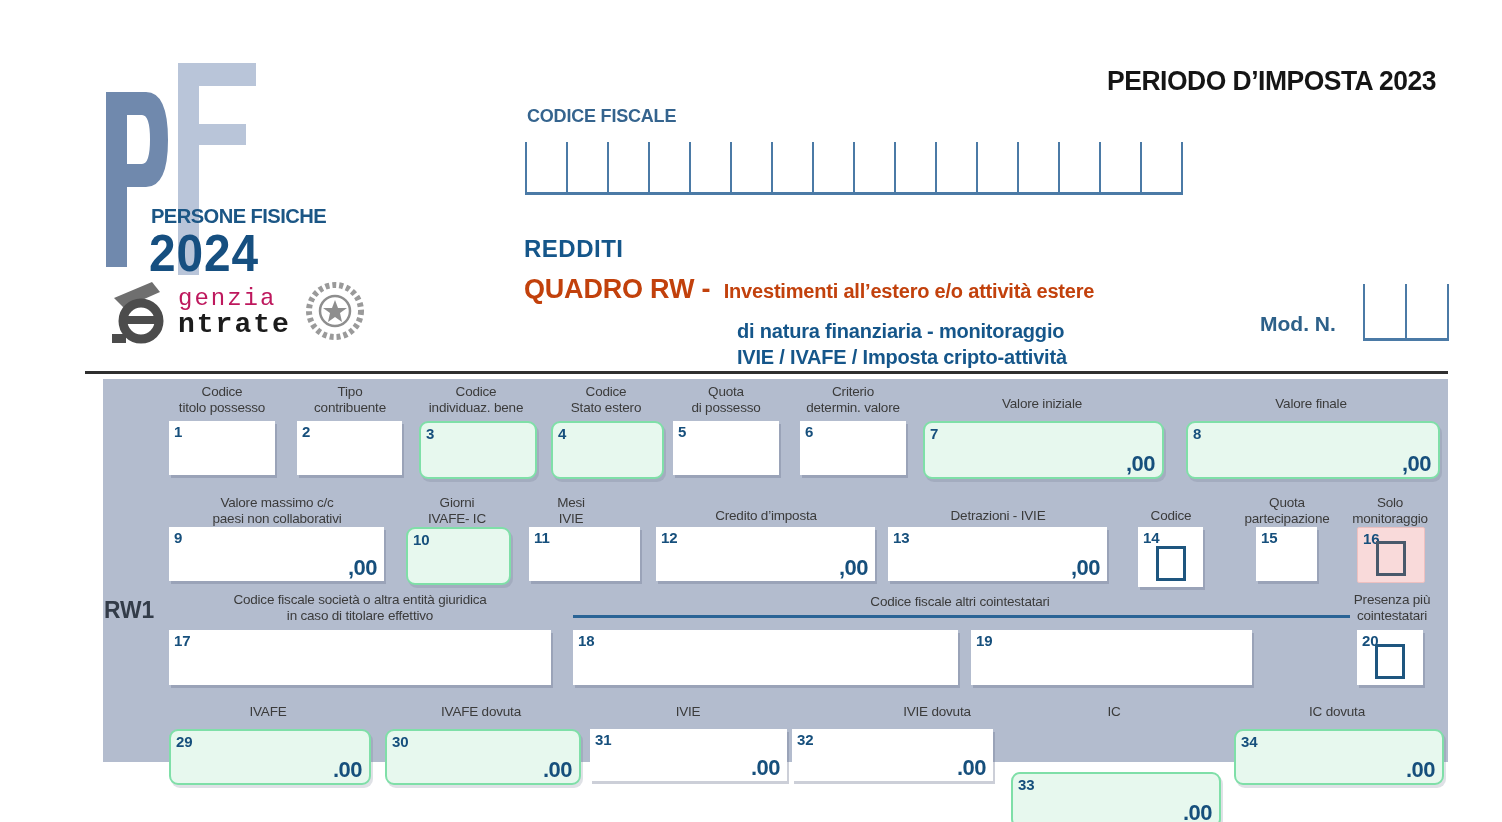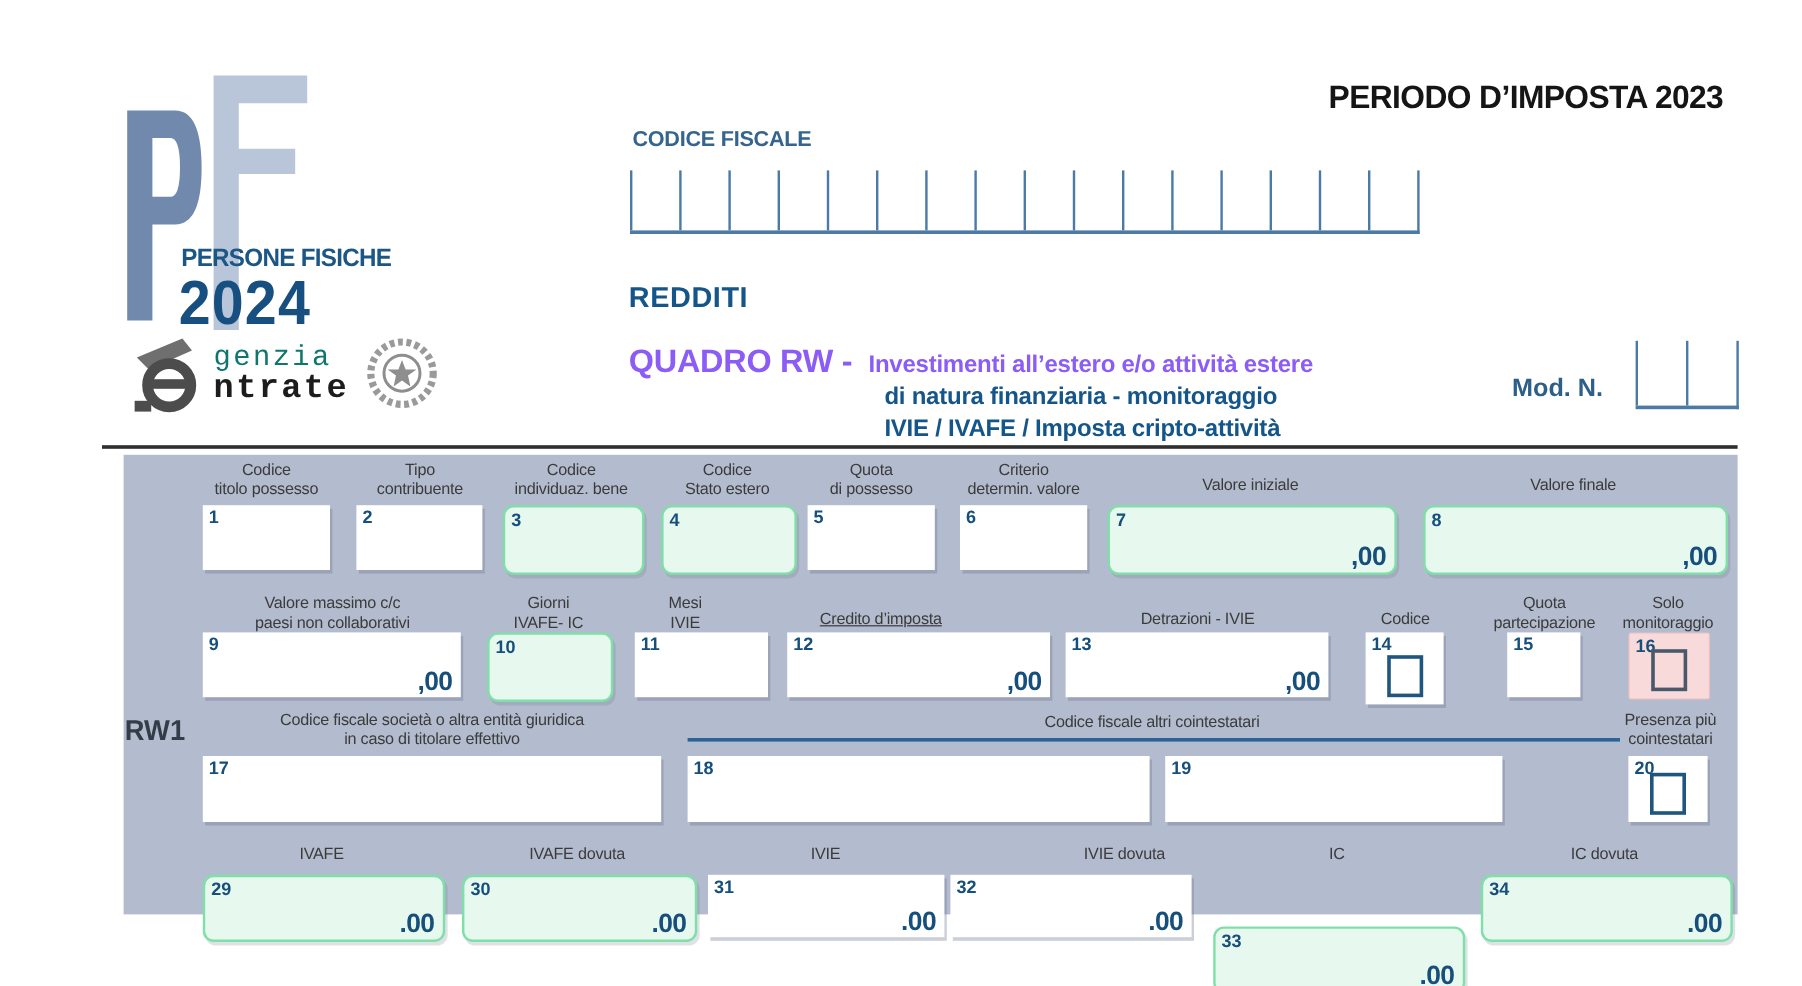--- a/index.html
+++ b/index.html
@@ -7,33 +7,33 @@
           font-family:"Liberation Sans",sans-serif;-webkit-font-smoothing:antialiased;}
   .abs{position:absolute;}
 
   
   .pf-svg{position:absolute;left:100px;top:60px;}
   .pf-name{position:absolute;left:151px;top:204px;font-weight:bold;font-size:21px;color:#1b5685;
            letter-spacing:-0.6px;transform:scaleX(.96);transform-origin:left top;white-space:nowrap;}
   .pf-year{position:absolute;left:149px;top:227px;font-weight:bold;font-size:52px;line-height:1;
            color:#164f80;letter-spacing:1px;transform:scaleX(.92);transform-origin:left top;}
   .ag-top{position:absolute;left:178px;top:285px;font-family:"Liberation Mono",monospace;
-          font-size:24px;color:#0f766e;letter-spacing:2px;}
+          font-size:24px;color:#be185d;letter-spacing:2px;}
   .ag-bottom{position:absolute;left:178px;top:309px;font-family:"Liberation Mono",monospace;
           font-size:28px;font-weight:bold;color:#1c1c1c;letter-spacing:2px;}
 
   
   .periodo{position:absolute;left:1066px;top:66px;width:370px;text-align:right;font-weight:bold;
            font-size:27px;color:#151515;letter-spacing:-0.5px;transform:scaleX(.98);transform-origin:right top;}
   .cf-label{position:absolute;left:527px;top:106px;font-weight:bold;font-size:18px;color:#35648e;
             letter-spacing:-0.2px;}
   .comb{position:absolute;display:flex;border-bottom:3px solid #4b7aa6;border-right:2px solid #4b7aa6;}
   .comb .cell{flex:1;border-left:2px solid #4b7aa6;}
   .redditi{position:absolute;left:524px;top:235px;font-weight:bold;font-size:24px;color:#15568a;letter-spacing:.5px;}
-  .quadro-row{position:absolute;left:524px;top:286px;white-space:nowrap;color:#8b5cf6;}
+  .quadro-row{position:absolute;left:524px;top:274px;white-space:nowrap;color:#c2410c;}
   .quadro-big{font-weight:bold;font-size:27px;letter-spacing:-0.2px;}
   .quadro-desc{font-weight:bold;font-size:20px;letter-spacing:-0.2px;margin-left:9px;}
   .qdesc2{position:absolute;left:737px;top:320px;font-weight:bold;font-size:20px;color:#15568a;letter-spacing:-0.2px;}
   .qdesc3{position:absolute;left:737px;top:346px;font-weight:bold;font-size:20px;color:#15568a;letter-spacing:-0.2px;}
   .mod-label{position:absolute;left:1260px;top:312px;font-weight:bold;font-size:21px;color:#2d6089;}
 
   
   .top-rule{position:absolute;left:85px;top:371px;width:1363px;height:3px;background:#2f2f2f;}
   .table-bg{position:absolute;left:103px;top:379px;width:1345px;height:383px;background:#b3bcce;}
   .rw1{position:absolute;left:104px;top:596px;font-weight:bold;font-size:24px;color:#333c49;
@@ -156,21 +156,21 @@
       <span class="famount">,00</span>
     </div>
   <div class="fbox green" style="left:1186px;top:421px;width:250px;height:54px;">
       <span class="fnum">8</span>
       <span class="famount">,00</span>
     </div>
 
   <div class="fhead" style="left:167px;top:495px;width:220px;"><span>Valore massimo c/c</span><br><span>paesi non collaborativi</span></div>
   <div class="fhead" style="left:387px;top:495px;width:140px;"><span>Giorni</span><br><span>IVAFE- IC</span></div>
   <div class="fhead" style="left:521px;top:495px;width:100px;"><span>Mesi</span><br><span>IVIE</span></div>
-  <div class="fhead" style="left:624px;top:508px;width:220px;text-decoration:underline;"><span>Credito d’imposta</span></div>
+  <div class="fhead" style="left:656px;top:508px;width:220px;"><span>Credito d’imposta</span></div>
   <div class="fhead" style="left:888px;top:508px;width:220px;text-align:center;"><span>Detrazioni - IVIE</span></div>
   <div class="fhead" style="left:1121px;top:508px;width:100px;"><span>Codice</span></div>
   <div class="fhead" style="left:1212px;top:495px;width:150px;"><span>Quota</span><br><span>partecipazione</span></div>
   <div class="fhead" style="left:1325px;top:495px;width:130px;"><span>Solo</span><br><span>monitoraggio</span></div>
 
   <div class="fbox" style="left:169px;top:527px;width:215px;height:54px;">
       <span class="fnum">9</span>
       <span class="famount">,00</span>
     </div>
   <div class="fbox green" style="left:406px;top:527px;width:101px;height:54px;">

